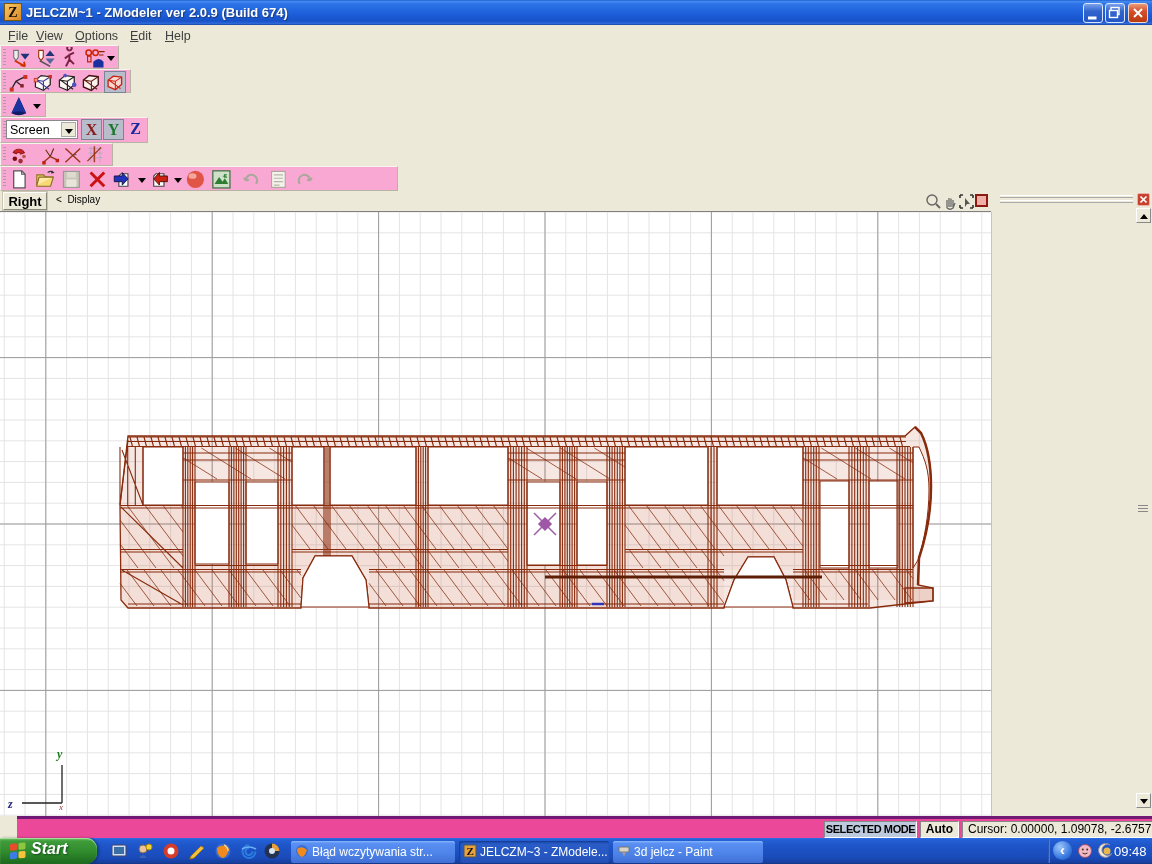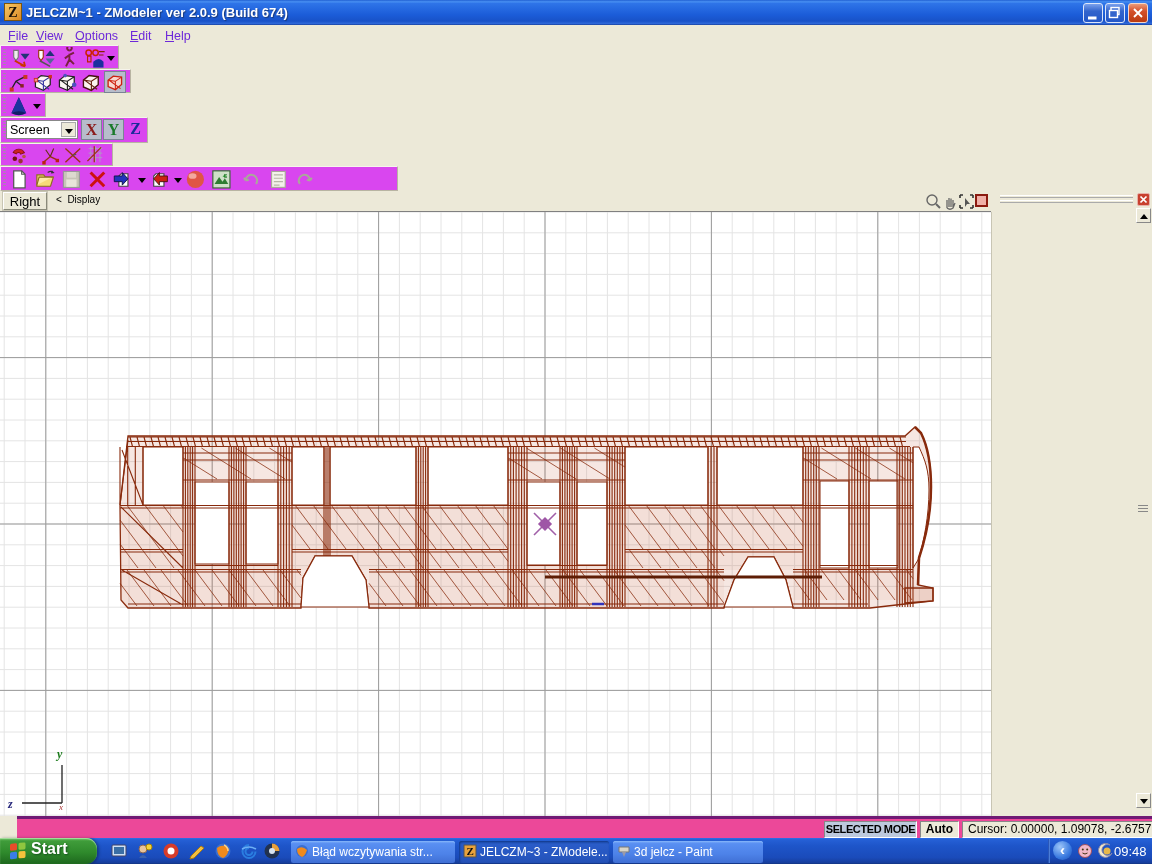--- a/index.html
+++ b/index.html
@@ -1,17 +1,17 @@
 <!DOCTYPE html>
 <html><head><meta charset="utf-8"><style>
 *{margin:0;padding:0;box-sizing:border-box}
 svg{display:block}
 body{width:1152px;height:864px;overflow:hidden;font-family:"Liberation Sans",sans-serif;background:#ece9d8;position:relative}
 .abs{position:absolute}
-.tb-row{position:absolute;background:#d946ef;border-top:1px solid #f6f4ec;border-left:1px solid #f6f4ec;border-bottom:1px solid #b8b4a2;border-right:1px solid #b8b4a2}
+.tb-row{position:absolute;background:#f9a8d4;border-top:1px solid #f6f4ec;border-left:1px solid #f6f4ec;border-bottom:1px solid #b8b4a2;border-right:1px solid #b8b4a2}
 .grip{position:absolute;left:2px;top:3px;bottom:3px;width:3px;background:repeating-linear-gradient(180deg,#999 0 1px,transparent 1px 3px);opacity:0.8}
 </style></head><body>
 <div class="abs" style="left:0;top:0;width:1152px;height:25px;background:linear-gradient(180deg,#2160d2 0%,#478ff2 7%,#2e74e8 14%,#1b5cd8 60%,#1852c8 84%,#2d67d8 94%,#17419f 100%)">
 <div class="abs" style="left:4px;top:3px;width:18px;height:18px;background:linear-gradient(135deg,#f8c865,#d98824);border:1px solid #7a5510;color:#1a1006;font-weight:bold;font-size:14px;text-align:center;line-height:17px;font-family:'Liberation Serif',serif">Z</div>
 <div class="abs" style="left:26px;top:5px;color:#fff;font-weight:bold;font-size:13px;text-shadow:1px 1px 1px #1a3a7a">JELCZM~1 - ZModeler ver 2.0.9 (Build 674)</div>
 <div class="abs" style="left:1083px;top:3px;width:20px;height:20px;border-radius:3px;background:linear-gradient(180deg,#7ba1ec,#3264cc 40%,#2257c8);border:1px solid #dce6fa">
       <svg width="18" height="18" viewBox="0 0 18 18" style="">
         <rect x="4" y="12.5" width="8.5" height="3" fill="#fff"></rect>
       </svg>
     </div>
@@ -20,21 +20,21 @@
         <rect x="5" y="3.5" width="8" height="7" fill="none" stroke="#fff" stroke-width="1.4"></rect>
         <rect x="3.5" y="6.5" width="8" height="7" fill="#3264cc" stroke="#fff" stroke-width="1.4"></rect>
       </svg>
     </div>
 <div class="abs" style="left:1128px;top:3px;width:20px;height:20px;border-radius:3px;background:linear-gradient(180deg,#eb9a77,#d4502a 40%,#ba3a10);border:1px solid #f3d7c8">
       <svg width="18" height="18" viewBox="0 0 18 18" style="">
         <path d="M5 5 L13 13 M13 5 L5 13" stroke="#fff" stroke-width="1.9"></path>
       </svg>
     </div>
 </div>
-<div class="abs" style="left:0;top:25px;width:1152px;height:20px;background:#ece9d8;font-size:12.5px;color:#6d28d9">
+<div class="abs" style="left:0;top:25px;width:1152px;height:20px;background:#ece9d8;font-size:12.5px;color:#404040">
     <span class="abs" style="left:8px;top:4px"><u>F</u>ile</span>
     <span class="abs" style="left:36px;top:4px"><u>V</u>iew</span>
     <span class="abs" style="left:75px;top:4px"><u>O</u>ptions</span>
     <span class="abs" style="left:130px;top:4px"><u>E</u>dit</span>
     <span class="abs" style="left:165px;top:4px"><u>H</u>elp</span>
   </div>
 <div class="tb-row" style="left:0;top:45px;width:119px;height:24px">
     <div class="grip"></div>
     <div style="position:absolute;left:7px;top:1px;width:22px;height:22px;display:flex;align-items:center;justify-content:center">
       <svg width="22" height="22" viewBox="0 0 22 22" style="">
@@ -276,21 +276,21 @@
     </div>
     <div style="position:absolute;left:292px;top:1px;width:22px;height:22px;display:flex;align-items:center;justify-content:center">
       <svg width="22" height="22" viewBox="0 0 22 22" style="">
         <g transform="scale(1.14)">
           <path d="M6 14 a5 5 0 1 1 9 -3 m0 0 l1.5 -2.5 m-1.5 2.5 l-2.8 -0.6" stroke="#aaa89a" stroke-width="1.8" fill="none"></path>
         </g>
       </svg>
     </div>
   </div>
 <div class="abs" style="left:0;top:191px;width:991px;height:21px;background:#ece9d8;border-bottom:1px solid #808080">
-<div class="abs" style="left:3px;top:1px;width:44px;height:18px;border:1px solid;border-color:#fff #8a8a7a #8a8a7a #fff;box-shadow:0 0 0 1px #c8c5b4;background:#ece9d8;font-weight:normal;font-size:13px;text-align:center;line-height:17px">Right</div>
+<div class="abs" style="left:3px;top:1px;width:44px;height:18px;border:1px solid;border-color:#fff #8a8a7a #8a8a7a #fff;box-shadow:0 0 0 1px #c8c5b4;background:#ece9d8;font-weight:bold;font-size:13px;text-align:center;line-height:17px">Right</div>
 <div class="abs" style="left:56px;top:3px;font-size:10px">&lt;&nbsp;&nbsp;Display</div>
 <div class="abs" style="left:924px;top:1px">
       <svg width="18" height="18" viewBox="0 0 18 18" style="">
         <circle cx="8" cy="8" r="5" fill="none" stroke="#666" stroke-width="1.4"></circle>
         <path d="M12 12 L16 16" stroke="#666" stroke-width="2"></path>
       </svg>
     </div>
 <div class="abs" style="left:941px;top:1px">
       <svg width="18" height="18" viewBox="0 0 18 18" style="">
         <path d="M6 16 V8 M8 15 V6 M10 15 V6.5 M12 15 V8 M6 16 q3 2.5 6 0 l2 -5" stroke="#666" stroke-width="1.3" fill="none"></path>
@@ -375,21 +375,21 @@
 <span style="position:absolute;left:9px;top:4px">
         <svg width="18" height="18" viewBox="0 0 18 18" style="">
           <g transform="skewY(-6)">
             <rect x="1" y="2" width="7" height="7" rx="1.5" fill="#e84c2a"></rect>
             <rect x="9.5" y="2" width="7" height="7" rx="1.5" fill="#8fc63f"></rect>
             <rect x="1" y="10.5" width="7" height="7" rx="1.5" fill="#3a7de8"></rect>
             <rect x="9.5" y="10.5" width="7" height="7" rx="1.5" fill="#f5c23c"></rect>
           </g>
         </svg>
       </span>
-<span style="position:absolute;left:31px;top:2px;color:#fff;font-weight:bold;font-size:16px;text-shadow:1px 1px 2px #14501a">Start</span>
+<span style="position:absolute;left:31px;top:2px;color:#fff;font-weight:bold;font-style:italic;font-size:16px;text-shadow:1px 1px 2px #14501a">Start</span>
     </div>
 <div class="abs" style="left:110px;top:4px;width:18px;height:18px">
       <svg width="18" height="18" viewBox="0 0 18 18" style="">
         <rect x="2" y="3" width="14" height="11" rx="1" fill="#cfe0f5" stroke="#446"></rect>
         <rect x="4" y="5" width="10" height="7" fill="#3a6ea5"></rect>
       </svg>
     </div>
     <div class="abs" style="left:136px;top:4px;width:18px;height:18px">
       <svg width="18" height="18" viewBox="0 0 18 18" style="">
         <circle cx="7" cy="7" r="4" fill="#e8c49a" stroke="#865"></circle>

